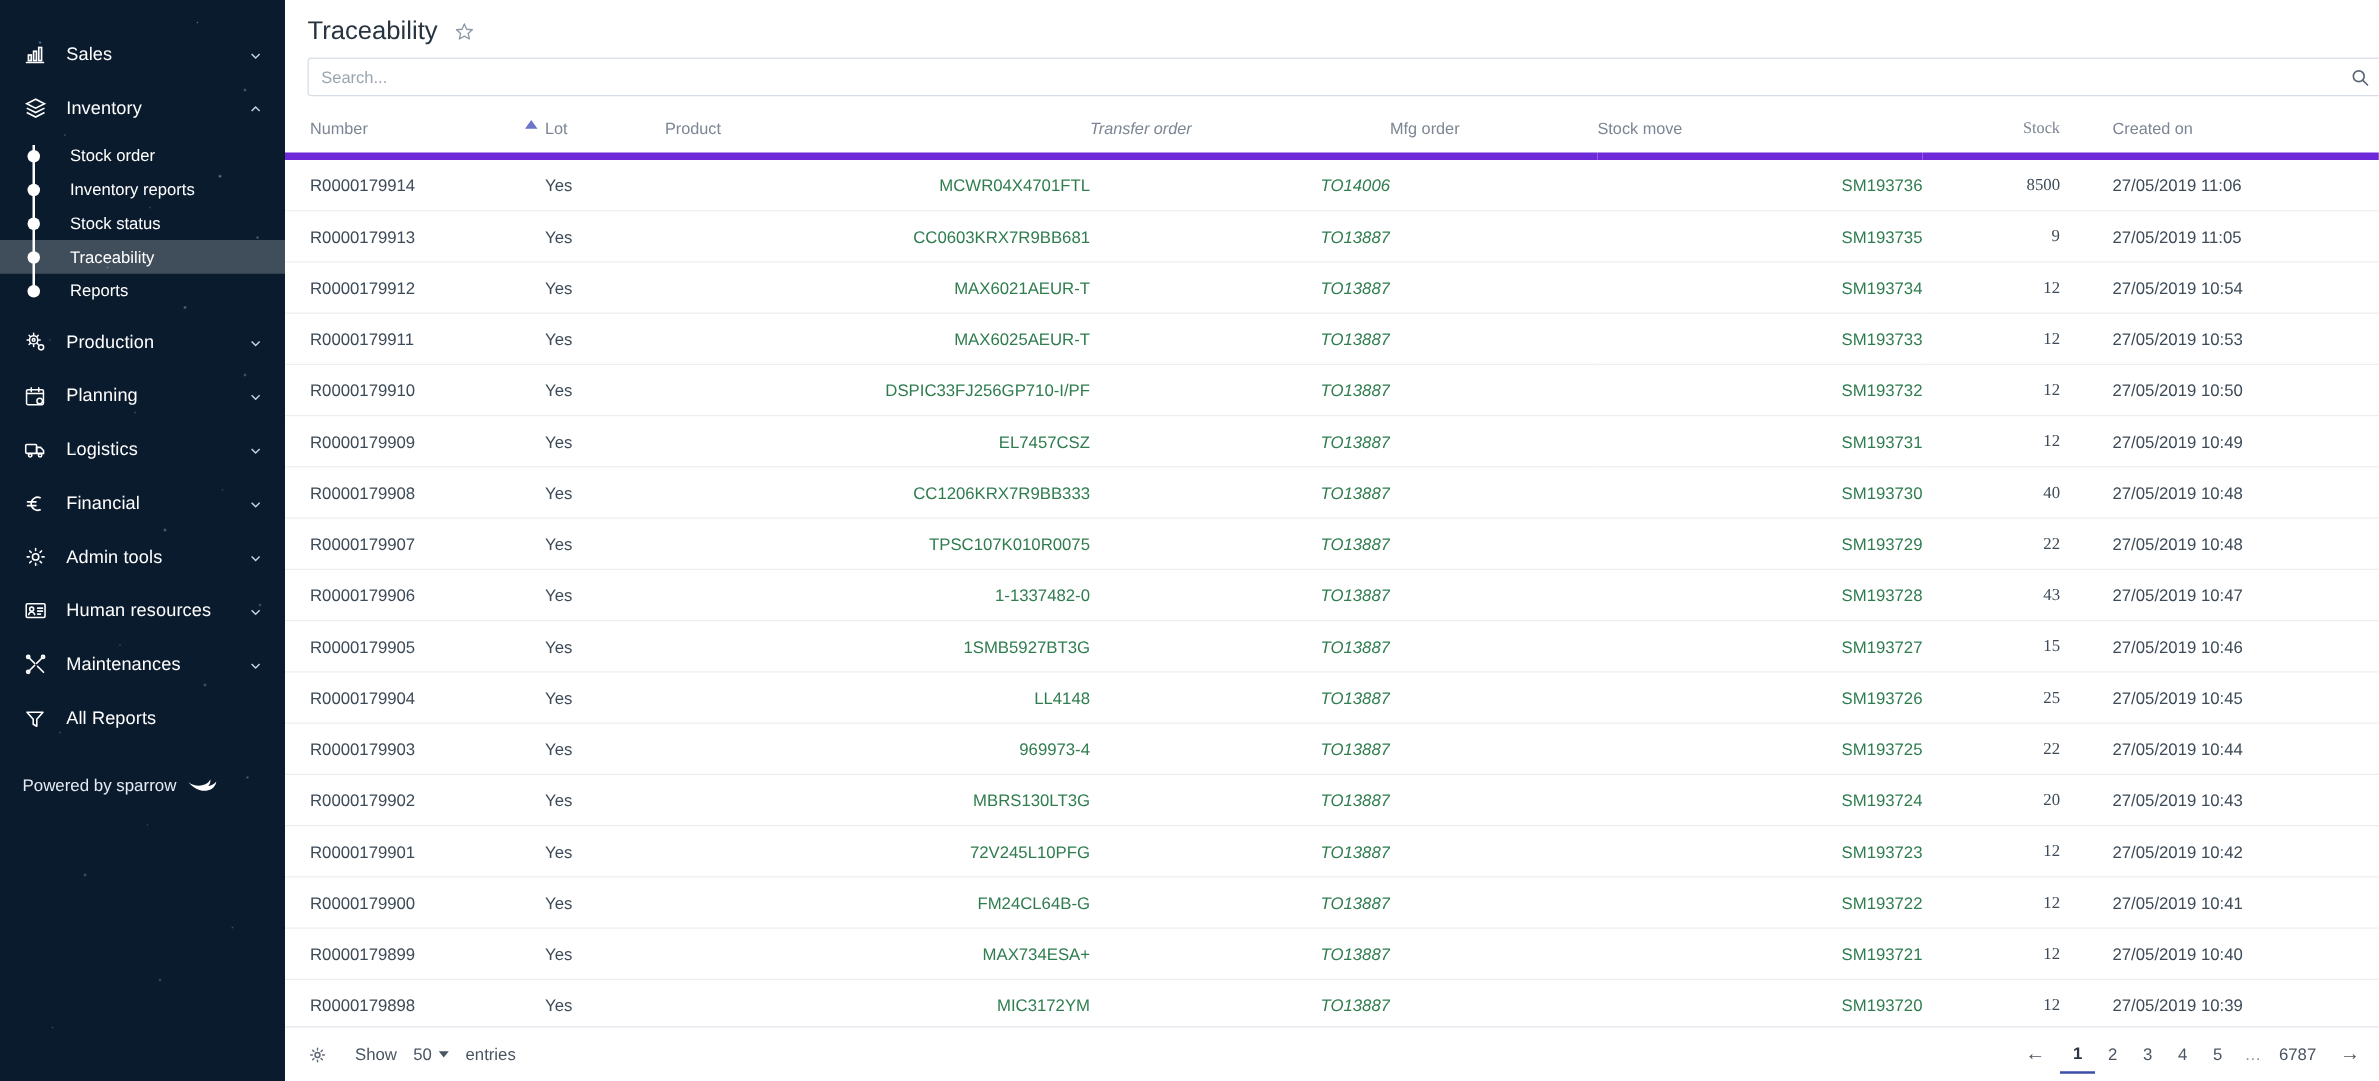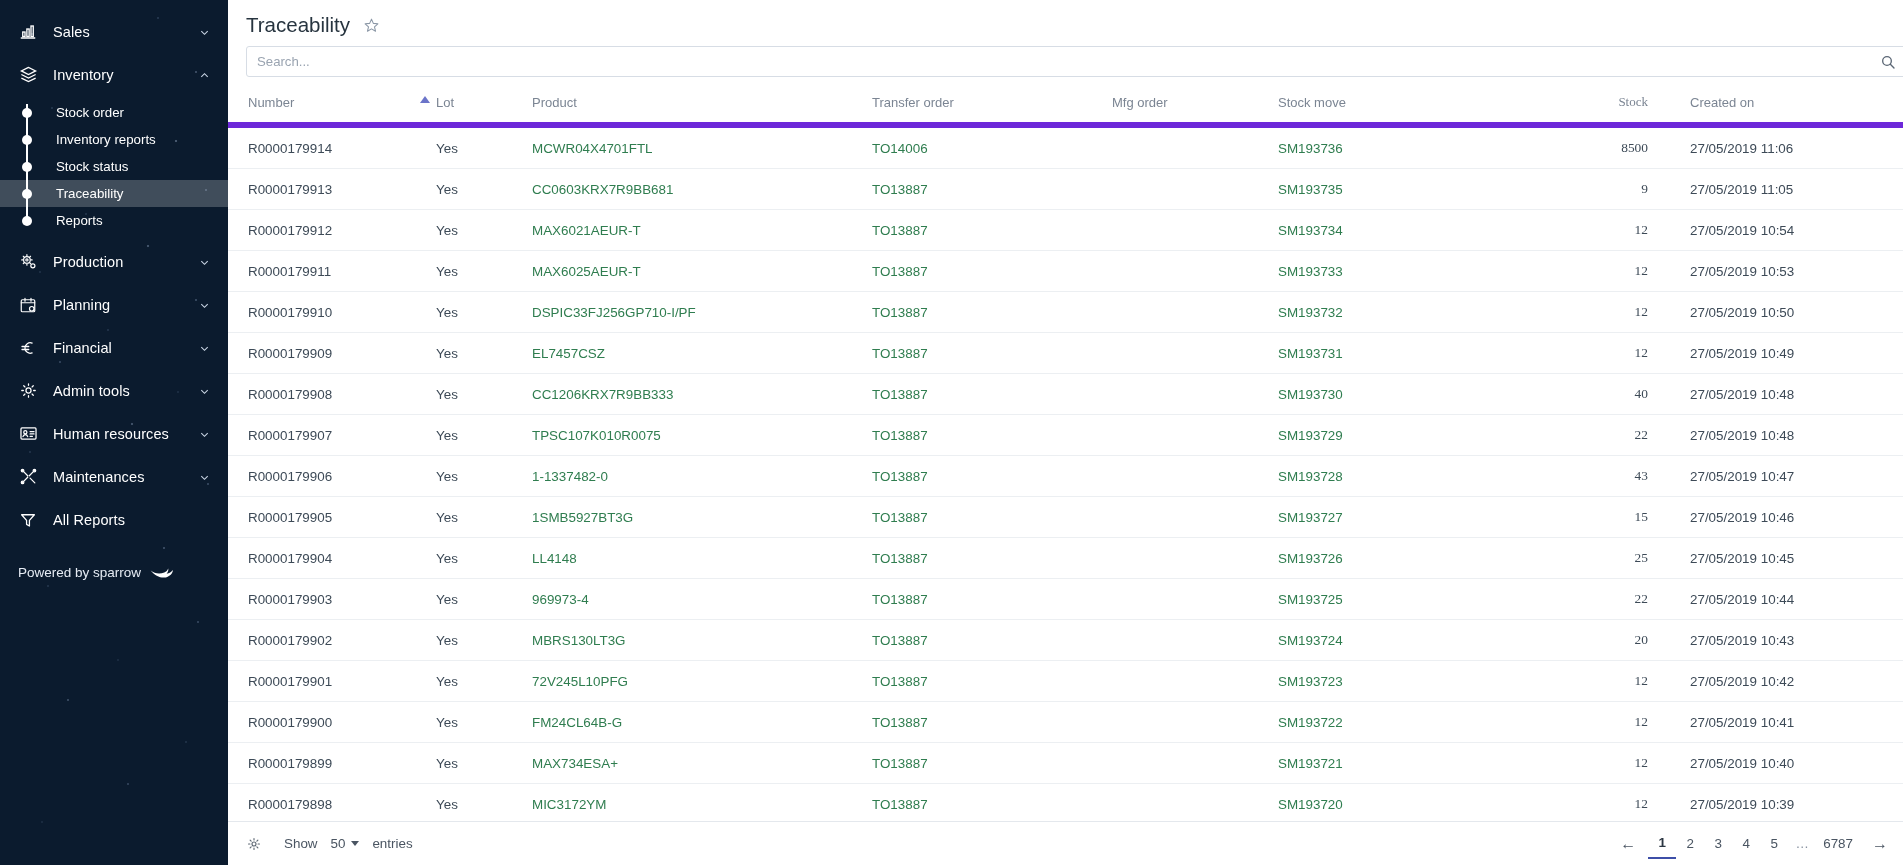--- a/index.html
+++ b/index.html
@@ -35,21 +35,21 @@
       radial-gradient(1.1px 1.1px at 96px 516px, rgba(160,190,232,.28), transparent),
       radial-gradient(1.5px 1.5px at 164px 548px, rgba(198,220,255,.44), transparent),
       radial-gradient(1.2px 1.2px at 48px 586px, rgba(168,198,240,.30), transparent),
       radial-gradient(1.4px 1.4px at 198px 622px, rgba(188,212,252,.40), transparent),
       radial-gradient(1.1px 1.1px at 118px 660px, rgba(160,190,232,.26), transparent),
       radial-gradient(1.5px 1.5px at 68px 700px, rgba(196,218,255,.42), transparent),
       radial-gradient(1.2px 1.2px at 186px 742px, rgba(166,196,238,.28), transparent),
       radial-gradient(1.4px 1.4px at 128px 784px, rgba(186,210,250,.38), transparent),
       radial-gradient(1.1px 1.1px at 42px 822px, rgba(160,190,230,.26), transparent);
     position: relative; overflow: hidden;
-    padding-top: 10px;
+    padding-top: 22px;
   }
   .nav-group { position: relative; }
   .nav-item {
     height: 43px; display: flex; align-items: center;
     padding-left: 17px; cursor: pointer; position: relative;
   }
   .nav-item .ico {
     width: 22px; height: 22px; display: flex; align-items: center;
     justify-content: center; color: #ffffff; flex: 0 0 22px;
   }
@@ -124,26 +124,26 @@
     padding: 6px 0 12px 0; border-bottom: 6px solid #6d28d9;
     white-space: nowrap; position: relative;
   }
   th.num { text-align: right; }
   td {
     font-size: 13.4px; color: #3d4a57; padding: 12px 0;
     border-bottom: 1px solid #eceff2; white-space: nowrap;
     overflow: hidden; text-overflow: ellipsis;
   }
   td.num { text-align: right; }
-  td.link { color: #2f7d4f; cursor: pointer; }
+  td.link { color: #2f7d4f; cursor: pointer; text-align: right; }
 
   .c-number { width: 208px; padding-left: 20px !important; }
   .c-lot    { width: 96px; }
   .c-prod   { width: 340px; }
-  .c-trans  { width: 240px; }
+  .c-trans  { width: 240px; font-style: italic; }
   .c-mfg    { width: 166px; }
   .c-smove  { width: 260px; }
   .c-stock  { width: 134px; padding-right: 24px !important; font-family: Liberation Serif, serif; }
   .c-created{ width: 250px; padding-left: 18px !important; }
 
   .sort-arrow {
     position: absolute; left: -16px; top: 8px;
     width: 0; height: 0;
     border-left: 5px solid transparent; border-right: 5px solid transparent;
     border-bottom: 7px solid #6b74c9;
@@ -273,20 +273,38 @@
         </span>
         <span class="nav-lbl">Planning</span>
         <span class="chev">
           <svg width="11" height="11" viewBox="0 0 24 24" fill="none" stroke="currentColor" stroke-width="2.4">
               <polyline points="5 9 12 16 19 9"></polyline>
             </svg>
         </span>
       </div>
     </div>
 
+    <div class="nav-group">
+      <div class="nav-item">
+        <span class="ico">
+          <svg width="19" height="19" viewBox="0 0 24 24" fill="none" stroke="currentColor" stroke-width="1.6">
+            <rect x="2" y="7" width="11" height="9" rx="1"></rect>
+              <path d="M13 10h4l3 3.2V16h-7z"></path>
+            <circle cx="6.5" cy="18" r="1.7"></circle>
+              <circle cx="16.5" cy="18" r="1.7"></circle>
+          </svg>
+        </span>
+        <span class="nav-lbl">Logistics</span>
+        <span class="chev">
+          <svg width="11" height="11" viewBox="0 0 24 24" fill="none" stroke="currentColor" stroke-width="2.4">
+              <polyline points="5 9 12 16 19 9"></polyline>
+            </svg>
+        </span>
+      </div>
+    </div>
 
     <div class="nav-group">
       <div class="nav-item">
         <span class="ico">
           <svg width="18" height="18" viewBox="0 0 24 24" fill="none" stroke="currentColor" stroke-width="1.7" stroke-linecap="round">
             <path d="M17.5 5.5a7 7 0 1 0 0 13"></path>
               <path d="M4 10h9M4 14h9"></path>
           </svg>
         </span>
         <span class="nav-lbl">Financial</span>

